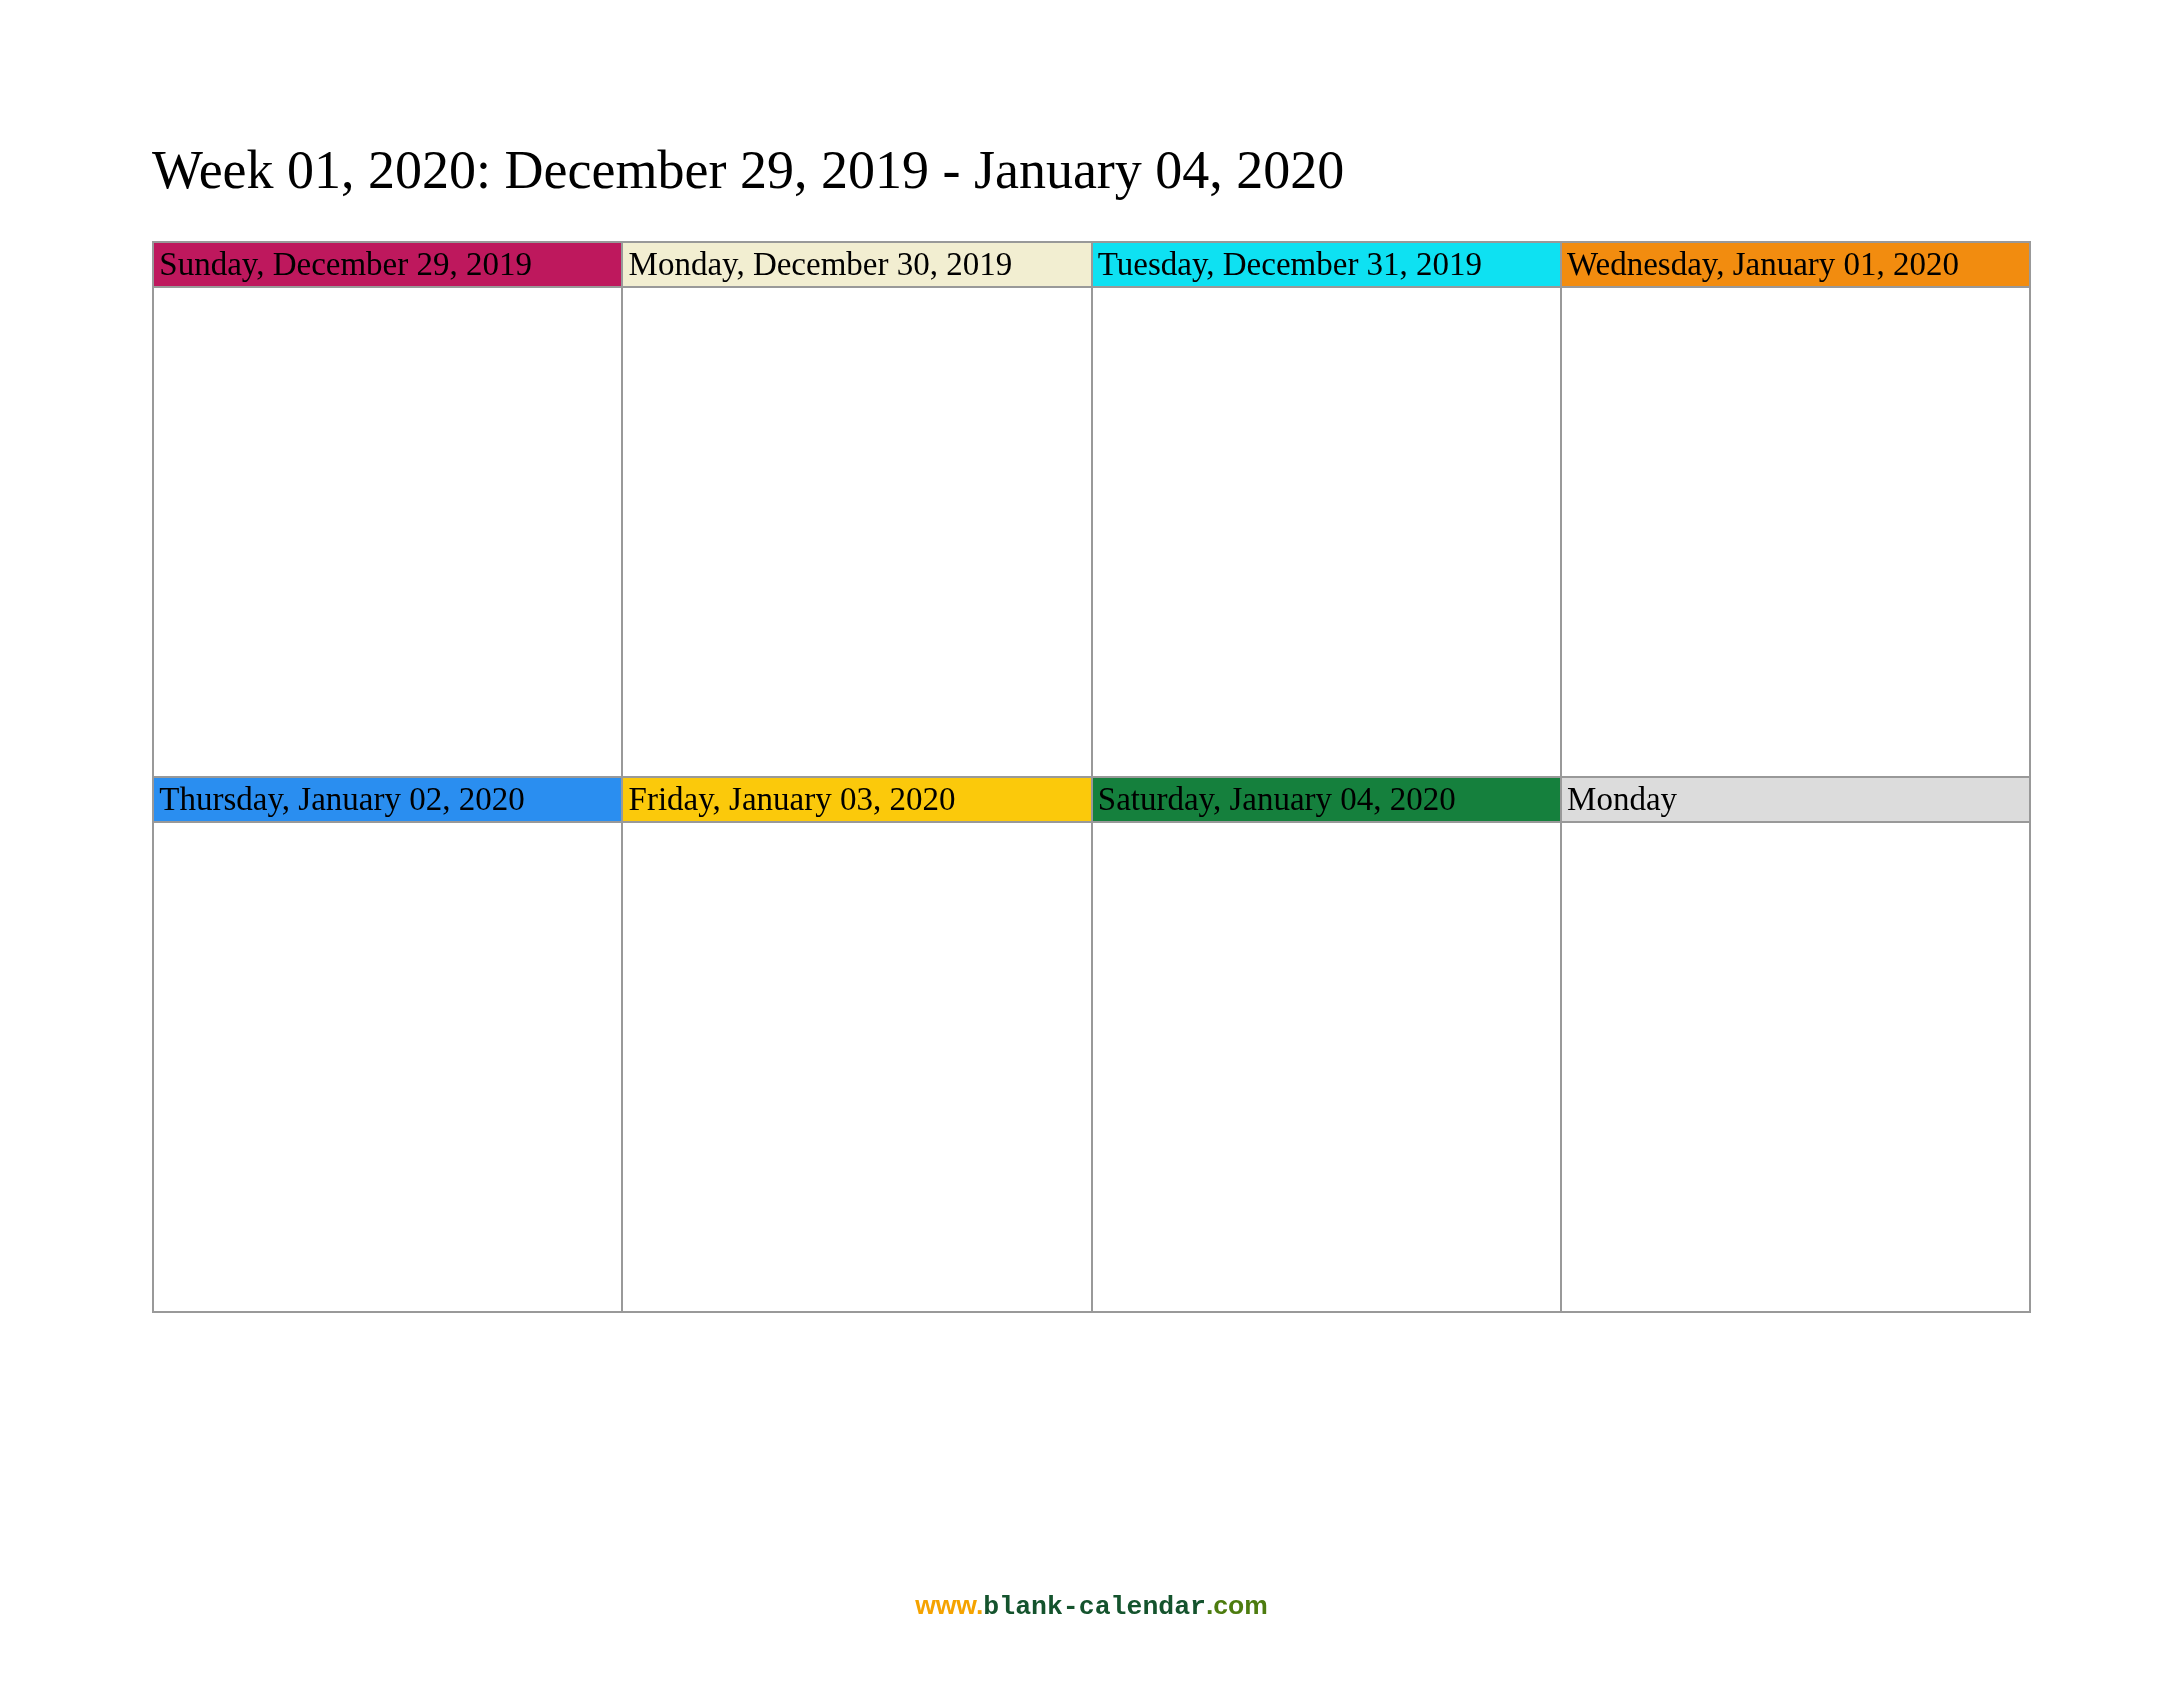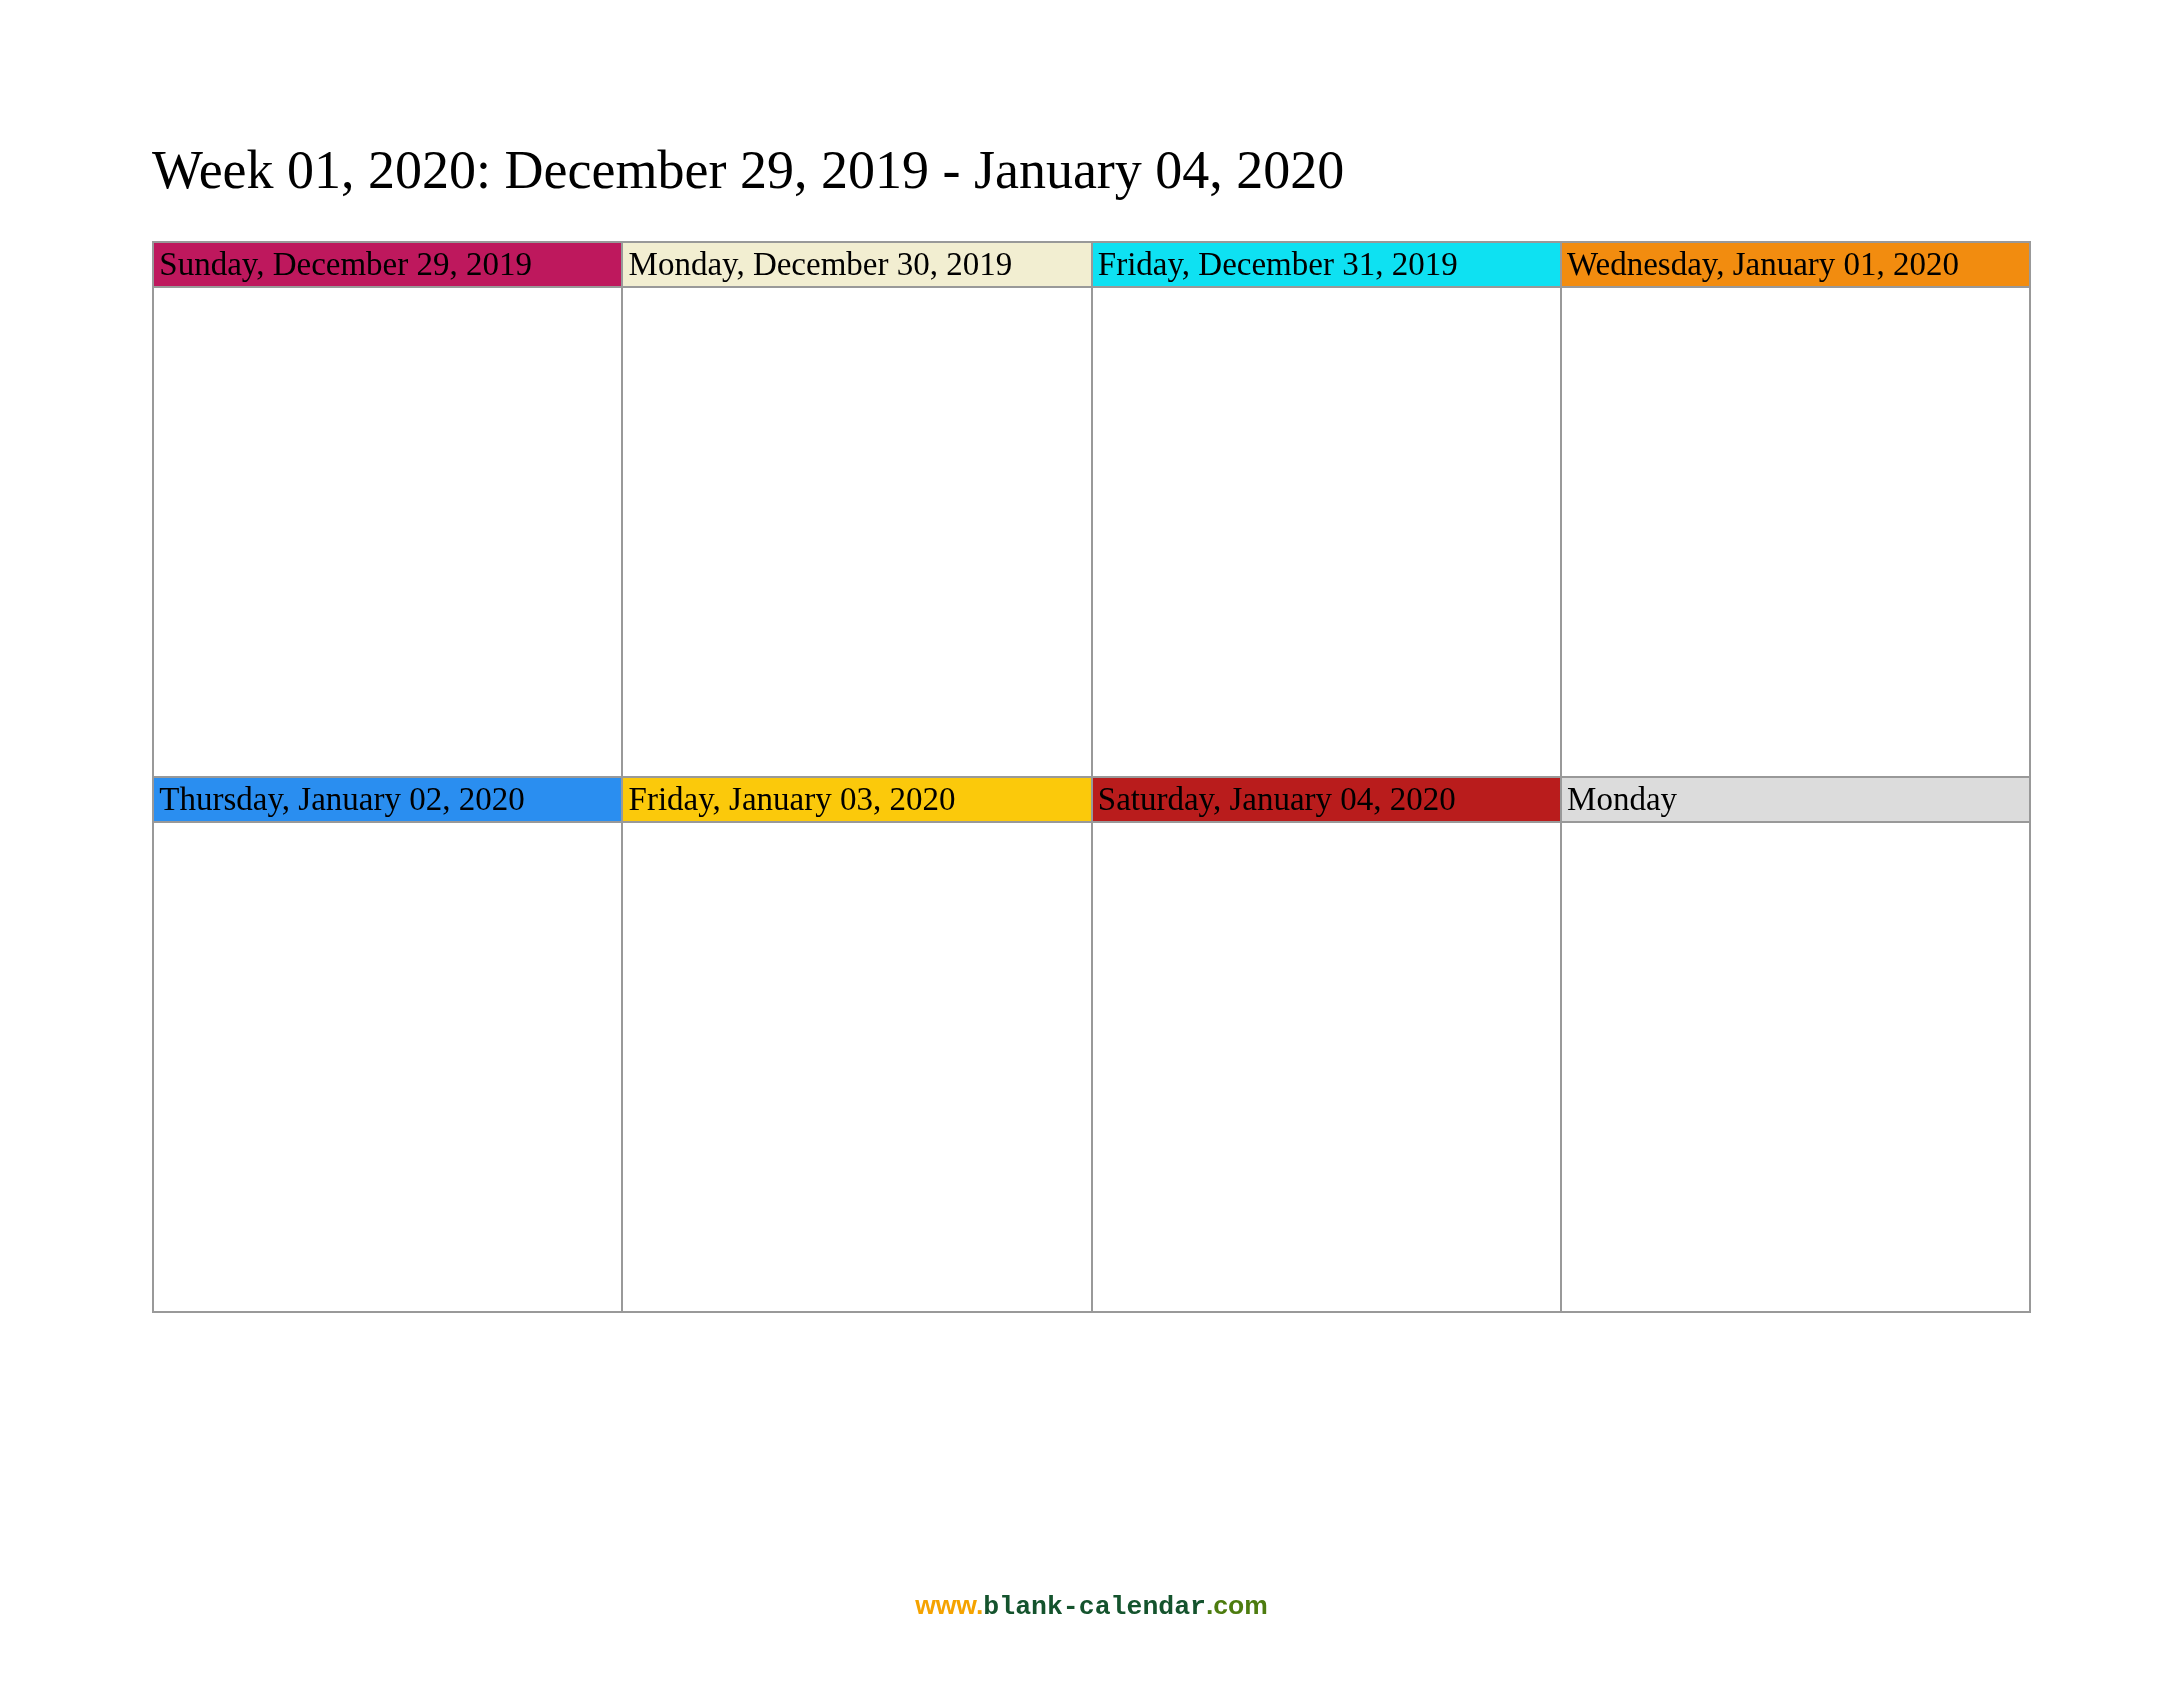--- a/index.html
+++ b/index.html
@@ -59,31 +59,31 @@
 </head>
 <body>
 
 <div class="page">
   <h1 class="title">Week 01, 2020: December 29, 2019 - January 04, 2020</h1>
 
   <div class="calendar-grid">
 
     <div class="day-header" style="background:#be185d">Sunday, December 29, 2019</div>
     <div class="day-header" style="background:#f2eed1">Monday, December 30, 2019</div>
-    <div class="day-header" style="background:#0ee1f2">Friday, December 31, 2019</div>
+    <div class="day-header" style="background:#0ee1f2">Tuesday, December 31, 2019</div>
     <div class="day-header" style="background:#f28c0f">Wednesday, January 01, 2020</div>
 
     <div class="day-body"></div>
     <div class="day-body"></div>
     <div class="day-body"></div>
     <div class="day-body"></div>
 
     <div class="day-header" style="background:#2a8ef0">Thursday, January 02, 2020</div>
     <div class="day-header" style="background:#fbc90b">Friday, January 03, 2020</div>
-    <div class="day-header" style="background:#b91c1c">Saturday, January 04, 2020</div>
+    <div class="day-header" style="background:#15803d">Saturday, January 04, 2020</div>
     <div class="day-header" style="background:#dcdcdc">Monday</div>
 
     <div class="day-body"></div>
     <div class="day-body"></div>
     <div class="day-body"></div>
     <div class="day-body"></div>
   </div>
 </div>
 
 <div class="footer-link">

